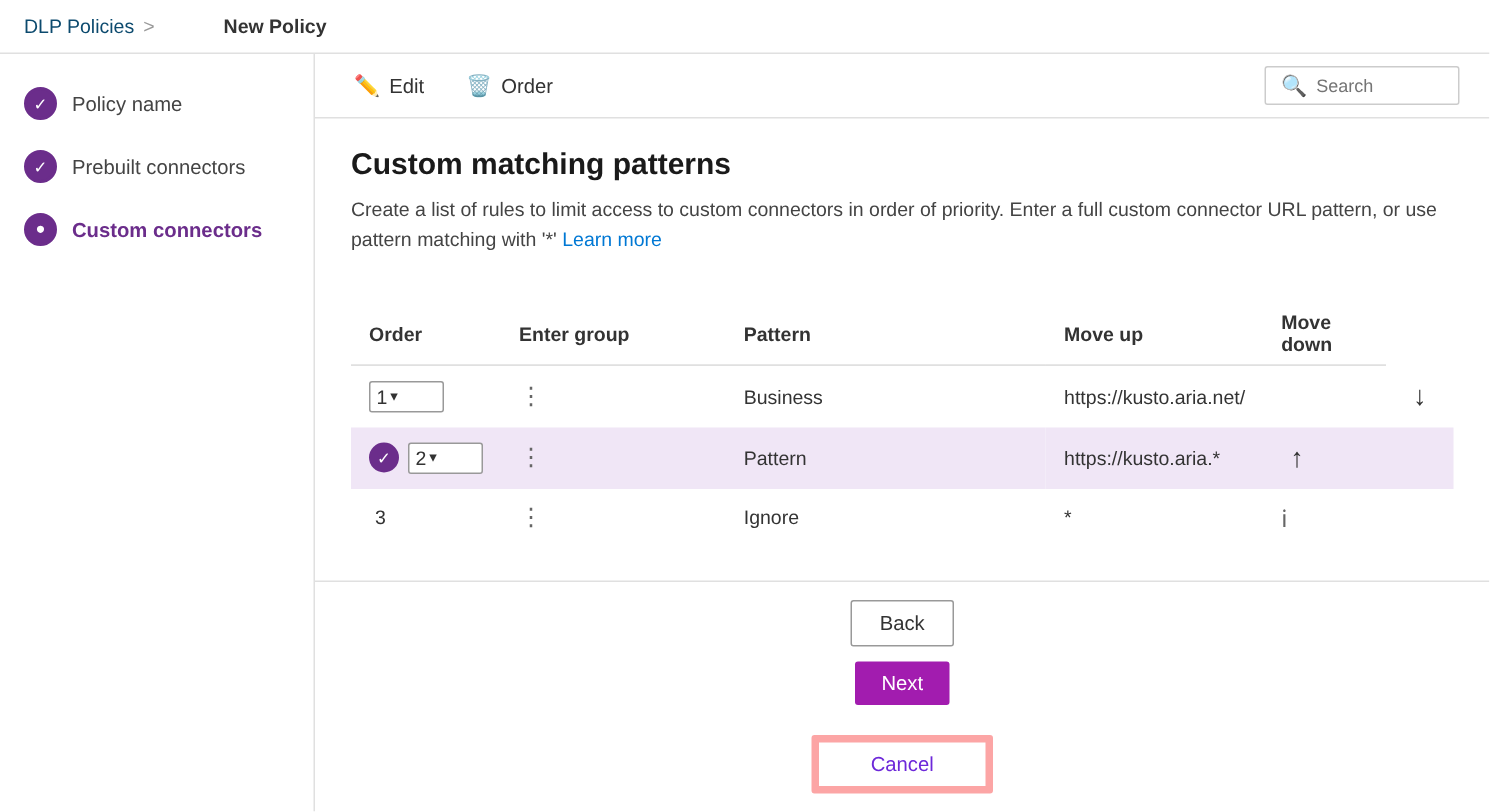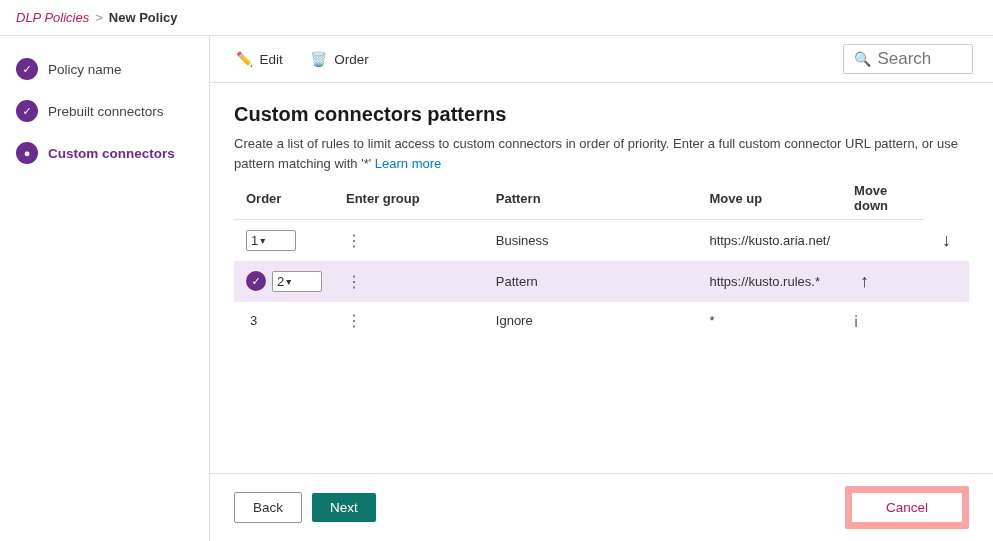--- a/index.html
+++ b/index.html
@@ -9,21 +9,21 @@
     .breadcrumb {
       height: 36px;
       display: flex;
       align-items: center;
       padding: 0 16px;
       border-bottom: 1px solid #e0e0e0;
       font-size: 13px;
       color: #333;
     }
     .breadcrumb-separator { margin: 0 6px; color: #999; }
-    .breadcrumb-current { font-weight: 600; }
+    .breadcrumb-current { font-weight: 600; margin-left: 40px; }
 
     
     .layout {
       display: flex;
       height: calc(541px - 36px);
     }
 
     
     .sidebar {
       width: 210px;
@@ -98,42 +98,42 @@
       align-items: center;
       border: 1px solid #ccc;
       border-radius: 2px;
       padding: 4px 10px;
       gap: 6px;
       width: 130px;
     }
     .search-box input {
       border: none;
       outline: none;
-      font-size: 17px;
+      font-size: 12px;
       width: 100%;
       color: #3b82f6;
     }
     .search-icon-svg { color: #666; font-size: 14px; }
 
     
     .page-body {
       flex: 1;
       padding: 20px 24px;
       overflow-y: auto;
     }
     .page-title {
       font-size: 20px;
       font-weight: 600;
       color: #1a1a1a;
       margin-bottom: 8px;
     }
     .page-description {
       font-size: 13px;
       color: #444;
-      margin-bottom: 4px;
+      margin-bottom: 32px;
       line-height: 1.5;
     }
     .page-description a { color: #0078d4; text-decoration: none; }
 
     
     .connector-table {
       width: 100%;
       border-collapse: collapse;
     }
     .connector-table th {
@@ -202,55 +202,56 @@
       font-size: 16px;
     }
 
     
     .footer {
       display: flex;
       align-items: center;
       padding: 12px 24px;
       border-top: 1px solid #e0e0e0;
       gap: 10px;
+      flex-direction: column;
     }
     .btn-back {
       background: #fff;
       border: 1px solid #999;
       border-radius: 2px;
       padding: 7px 18px;
       font-size: 13.5px;
       cursor: pointer;
       color: #333;
     }
     .btn-next {
-      background: #0f766e;
+      background: #a21caf;
       border: none;
       border-radius: 2px;
       padding: 7px 18px;
       font-size: 13.5px;
       cursor: pointer;
       color: #fff;
     }
     .footer-spacer { flex: 1; }
     .btn-cancel {
       background: #fff;
-      border: 7px solid #fca5a5;
+      border: 5px solid #fca5a5;
       border-radius: 2px;
       padding: 7px 34px;
       font-size: 13.5px;
       cursor: pointer;
-      color: #be185d;
+      color: #6d28d9;
     }
   </style>
 </head>
 <body>
 
 <div class="breadcrumb">
-  <span style="color:#be185d;cursor:pointer;font-style:italic;">DLP Policies</span>
+  <span style="color:#0c4a6e;cursor:pointer;">DLP Policies</span>
   <span class="breadcrumb-separator">&gt;</span>
   <span class="breadcrumb-current">New Policy</span>
 </div>
 
 <div class="layout">
 
   <nav class="sidebar">
     <div class="sidebar-item completed">
       <div class="step-icon">✓</div>
       <span>Policy name</span>
@@ -277,21 +278,21 @@
         <span>Order</span>
       </button>
       <div class="toolbar-separator"></div>
       <div class="search-box">
         <span class="search-icon-svg">🔍</span>
         <input type="text" placeholder="Search" style="">
       </div>
     </div>
 
     <div class="page-body">
-      <h1 class="page-title">Custom connectors patterns</h1>
+      <h1 class="page-title">Custom matching patterns</h1>
       <p class="page-description">
         <span>Create a list of rules to limit access to custom connectors in order of priority. Enter a full custom connector URL pattern, or use pattern matching with '*'</span>
         <a href="#">Learn more</a>
       </p>
 
       <table class="connector-table">
         <thead>
           <tr>
             <th style="width:100px;">Order</th>
             <th style="width:180px;">Enter group</th>
@@ -321,21 +322,21 @@
                 <div class="order-cell">
                   <div class="check-circle">✓</div>
                   <div class="order-select">
                     <span>2</span>
                     <span style="margin-left:2px;font-size:10px;">▾</span>
                   </div>
                 </div>
               </td>
               <td style="width: 30px;"><span class="more-icon">⋮</span></td>
               <td>Pattern</td>
-              <td>https://kusto.rules.*</td>
+              <td>https://kusto.aria.*</td>
               <td><button class="move-btn">↑</button></td>
               <td></td>
             </tr>
             <tr>
               <td>
                 <div class="order-cell">
                   <span class="order-plain">3</span>
                 </div>
               </td>
               <td style="width: 30px;"><span class="more-icon">⋮</span></td>

